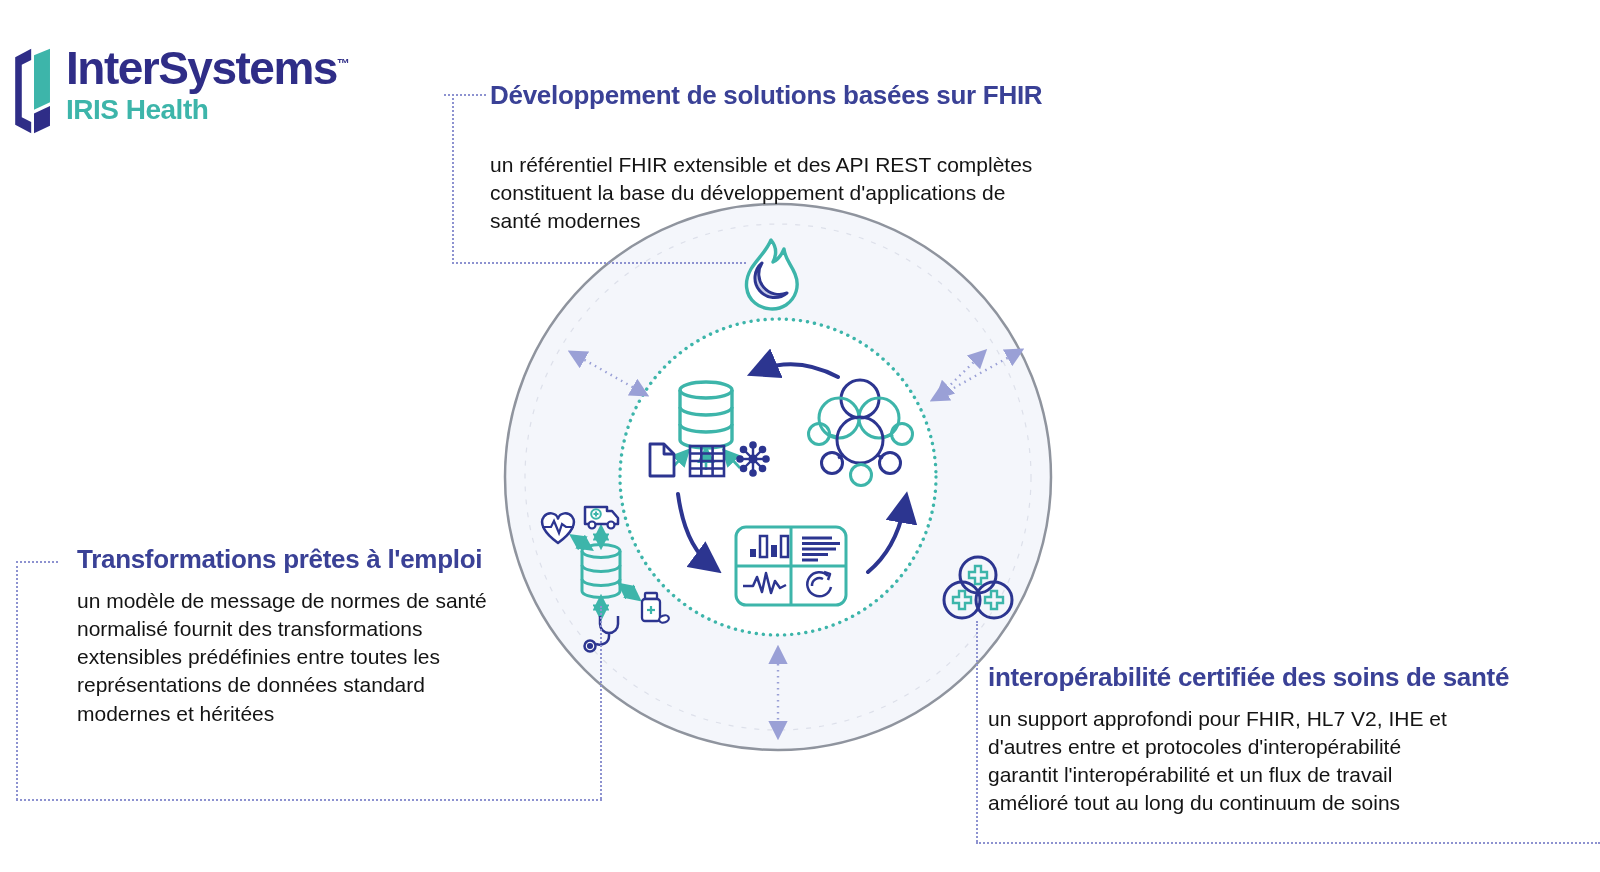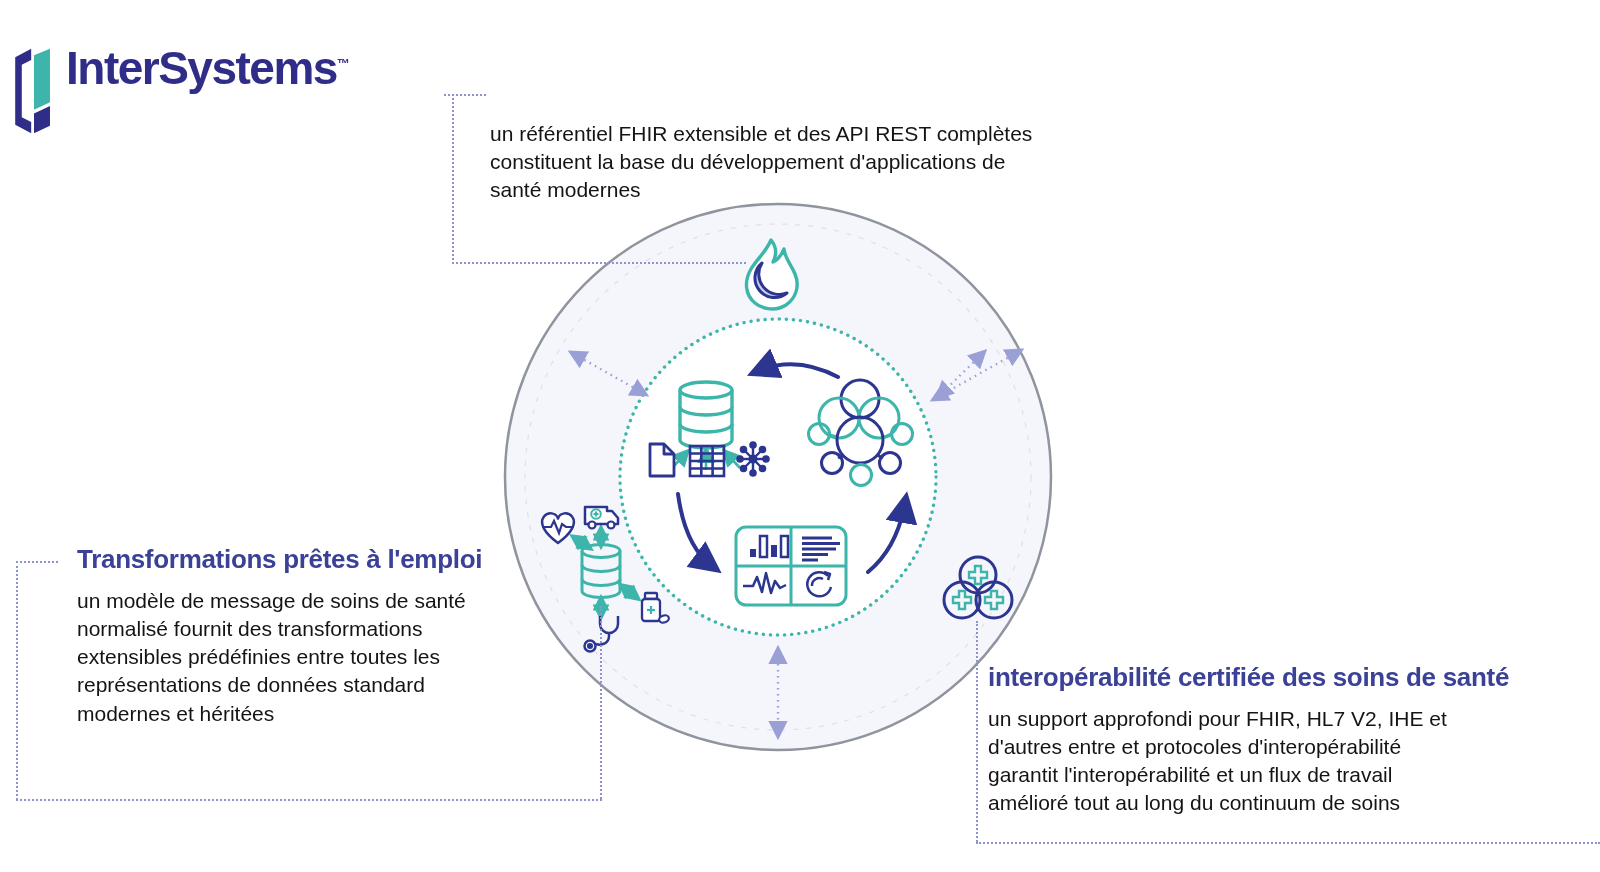--- a/index.html
+++ b/index.html
@@ -230,30 +230,32 @@
   <div class="dot-h" style="left:976px;top:842px;width:624px;"></div>
 
   <div class="logo">
     <svg class="logo-mark" viewBox="0 0 44 100">
       <polygon points="2,14 19,5 19,17 9,22 9,78 19,83 19,95 2,86" fill="#2f2d87"></polygon>
       <polygon points="22,12 39,5 39,62 22,70" fill="#3db5aa"></polygon>
       <polygon points="22,74 39,66 39,87 22,95" fill="#2f2d87"></polygon>
     </svg>
     <div class="logo-text">
       <div class="brand"><span>InterSystems</span><span class="tm">™</span></div>
+      <div class="product">IRIS Health</div>
     </div>
   </div>
 
   <div class="callout co-top">
+    <div class="title">Développement de solutions basées sur FHIR</div>
     <div class="body">un référentiel FHIR extensible et des API REST complètes constituent la base du développement d'applications de santé modernes</div>
   </div>
 
   <div class="callout co-left">
     <div class="title">Transformations prêtes à l'emploi</div>
-    <div class="body">un modèle de message de soins de santé normalisé fournit des transformations extensibles prédéfinies entre toutes les représentations de données standard modernes et héritées</div>
+    <div class="body">un modèle de message de normes de santé normalisé fournit des transformations extensibles prédéfinies entre toutes les représentations de données standard modernes et héritées</div>
   </div>
 
   <div class="callout co-right">
     <div class="title">interopérabilité certifiée des soins de santé</div>
     <div class="body">un support approfondi pour FHIR, HL7 V2, IHE et d'autres entre et protocoles d'interopérabilité garantit l'interopérabilité et un flux de travail amélioré tout au long du continuum de soins</div>
   </div>
 
 </div>
 
 </body></html>

